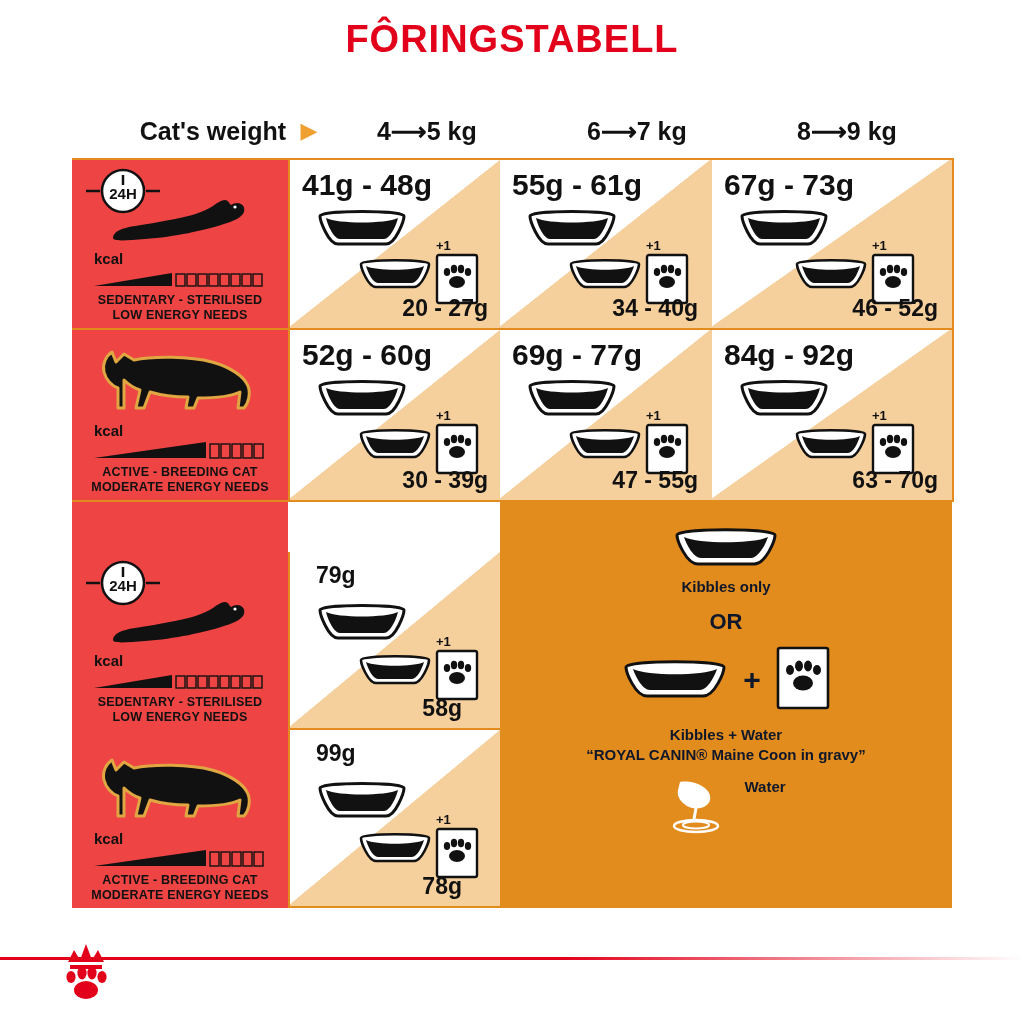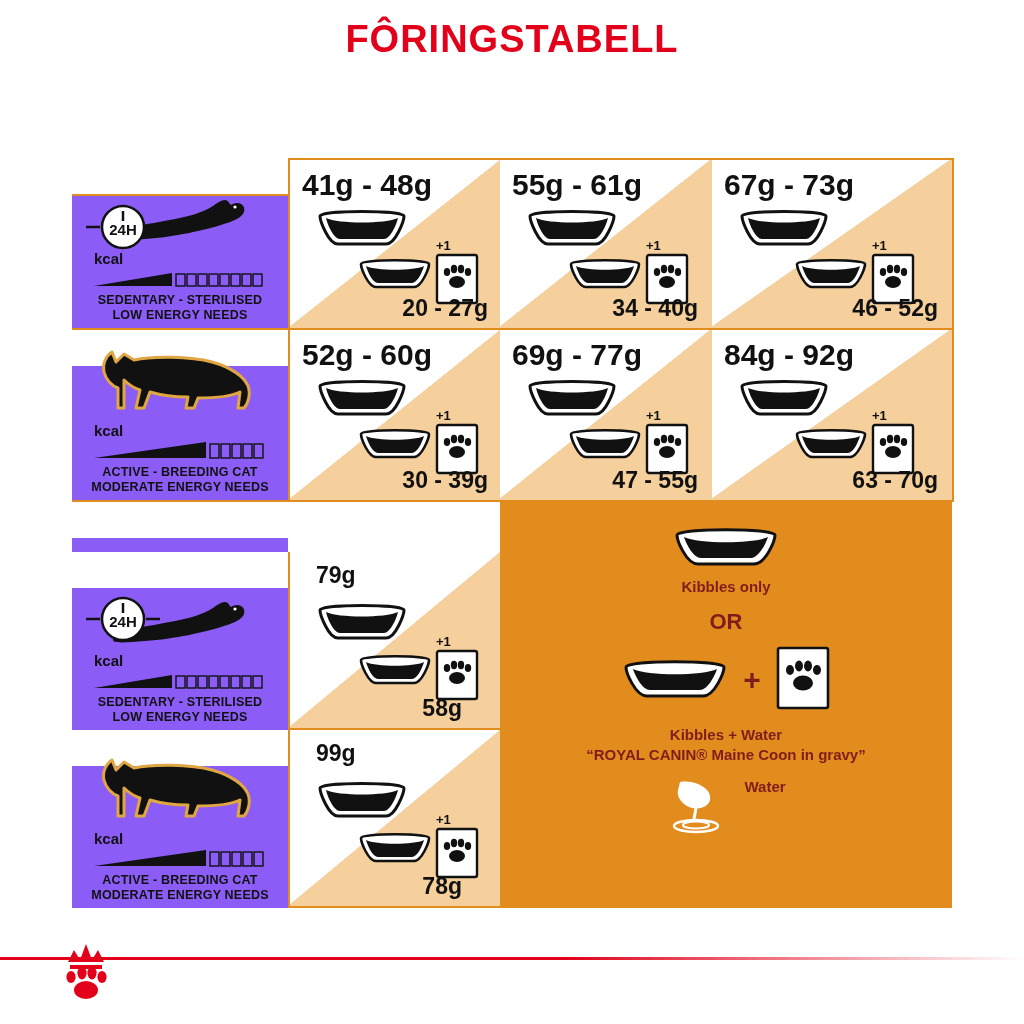--- a/index.html
+++ b/index.html
@@ -59,21 +59,21 @@
   .c0{left:0;width:216px;}
   .c1{left:216px;width:212px;}
   .c2{left:428px;width:212px;}
   .c3{left:640px;width:240px;}
 
   
   .diag{
     background:
       linear-gradient(to bottom right, #ffffff 0%, #ffffff 49.4%, #f5cf9c 49.6%, #f5cf9c 100%);
   }
-  .plain-white{background:#8b5cf6;margin-top:36px;}
+  .plain-white{background:#ef4444;}
 
   
   .bt{border-top:2px solid #e28c1e;}
   .bb{border-bottom:2px solid #e28c1e;}
   .bl{border-left:2px solid #e28c1e;}
   .br{border-right:2px solid #e28c1e;}
 
   .topval{
     position:absolute;left:12px;top:8px;
     font-size:30px;font-weight:bold;color:#111;
@@ -123,21 +123,21 @@
 
   
   .tenkg{
     display:flex;align-items:center;justify-content:center;
     font-size:25px;font-weight:bold;height:100%;
   }
 
   
   .panel{
     position:absolute;left:428px;top:344px;width:452px;height:406px;
-    background:#e28c1e;color:#7f1d1d;
+    background:#e28c1e;color:#0f172a;
     display:flex;flex-direction:column;align-items:center;
     padding-top:22px;box-sizing:border-box;
   }
   .panel .cap{font-size:15px;font-weight:bold;margin-top:6px;}
   .panel .or{font-size:22px;font-weight:bold;margin:14px 0 10px;}
   .combo{display:flex;align-items:center;gap:14px;}
   .combo .plus{font-size:30px;font-weight:bold;}
   .panel .cap2{font-size:15px;font-weight:bold;margin-top:10px;text-align:center;line-height:1.35;}
   .waterrow{display:flex;gap:8px;margin-top:12px;}
   .waterrow .wlabel{font-size:15px;font-weight:bold;}
@@ -151,20 +151,27 @@
     position:absolute;left:62px;bottom:22px;width:70px;height:62px;
   }
 </style>
 </head>
 <body>
 
 <div class="title">FÔRINGSTABELL</div>
 
 <div class="table">
 
+  <div class="hdr">
+    <div class="hdr-label">Cat's weight</div>
+    <div class="hdr-arrow">▶</div>
+    <div class="hdr-col">4⟶5 kg</div>
+    <div class="hdr-col">6⟶7 kg</div>
+    <div class="hdr-col">8⟶9 kg</div>
+  </div>
 
   <div class="grid">
 
     <div class="row r1">
 
       <div class="cellcol c0 plain-white bt bb">
         <div class="profile">
           <div class="clock">
             <svg width="78" height="46" viewBox="0 0 78 46">
               <line x1="2" y1="23" x2="16" y2="23" stroke="#111" stroke-width="2.5"></line>

